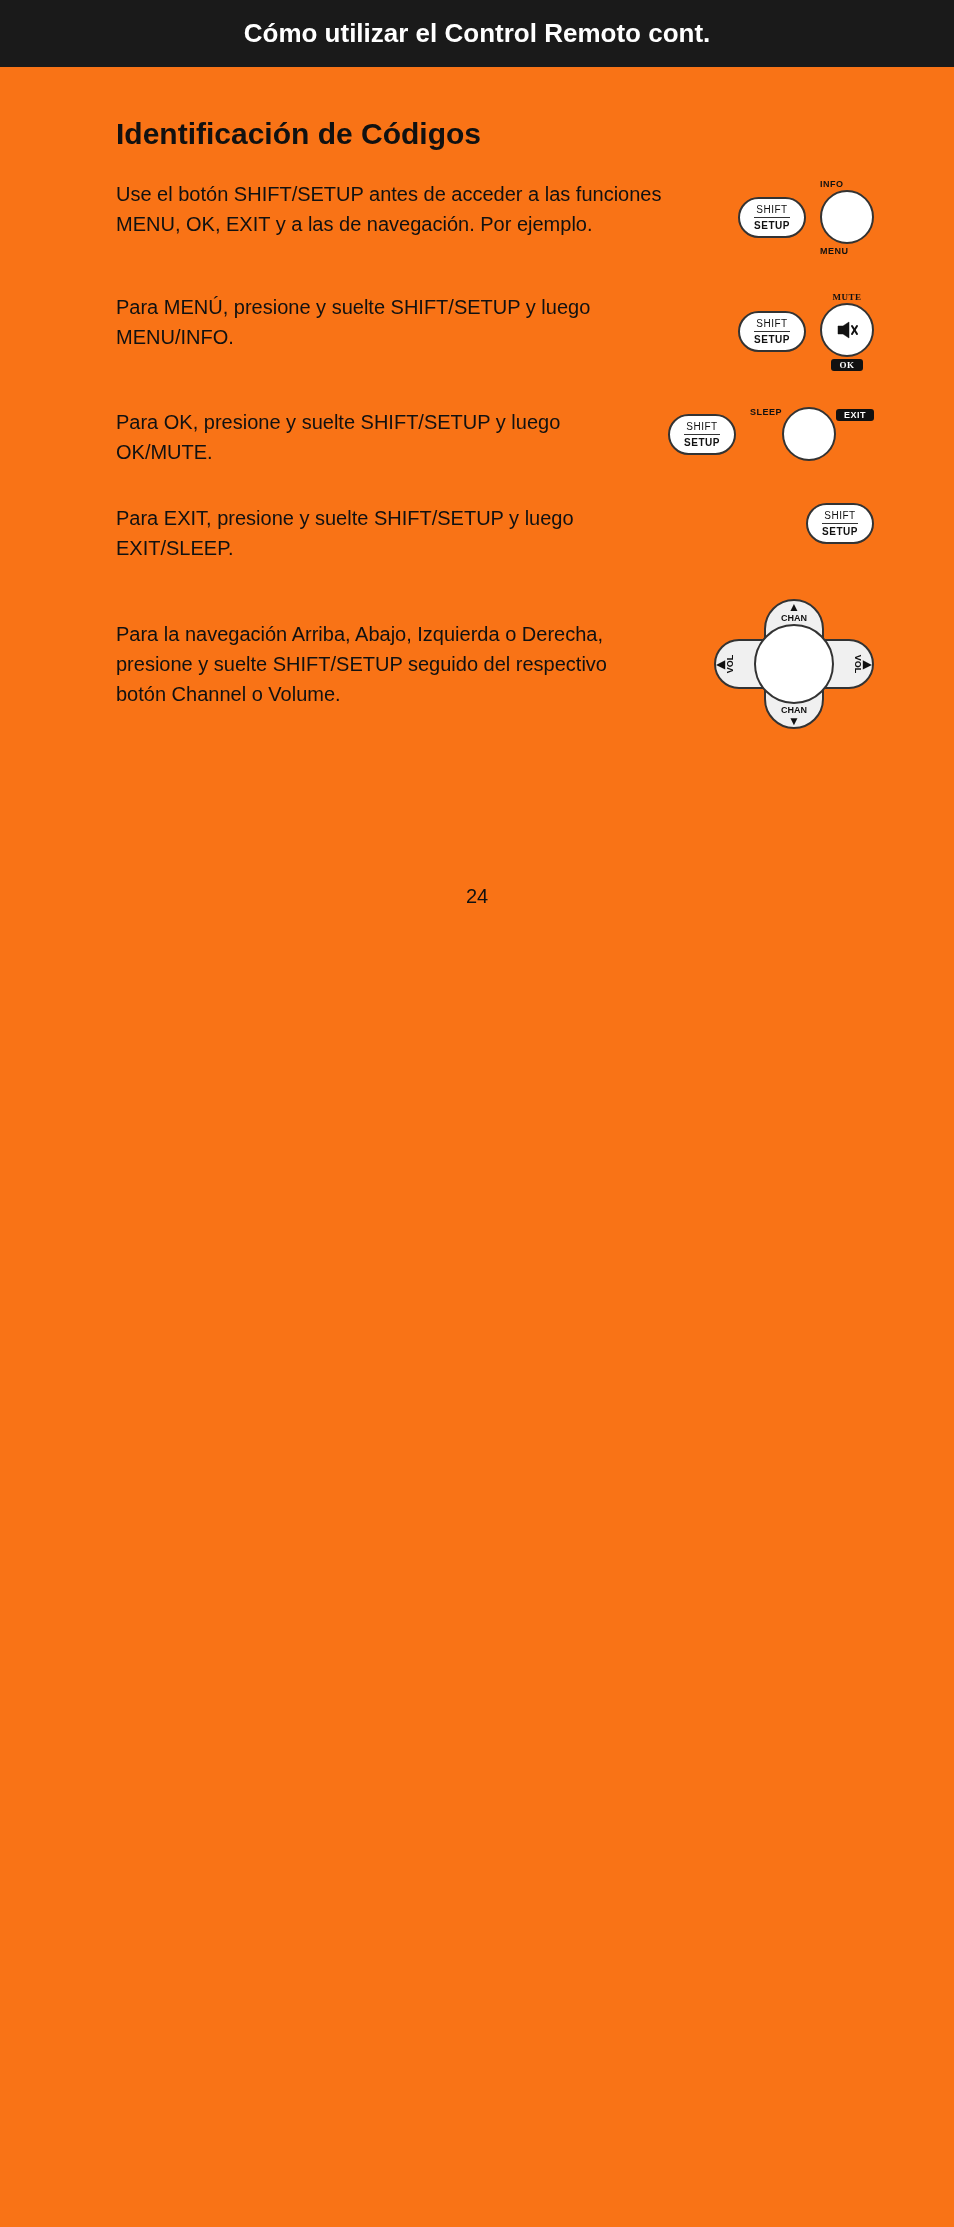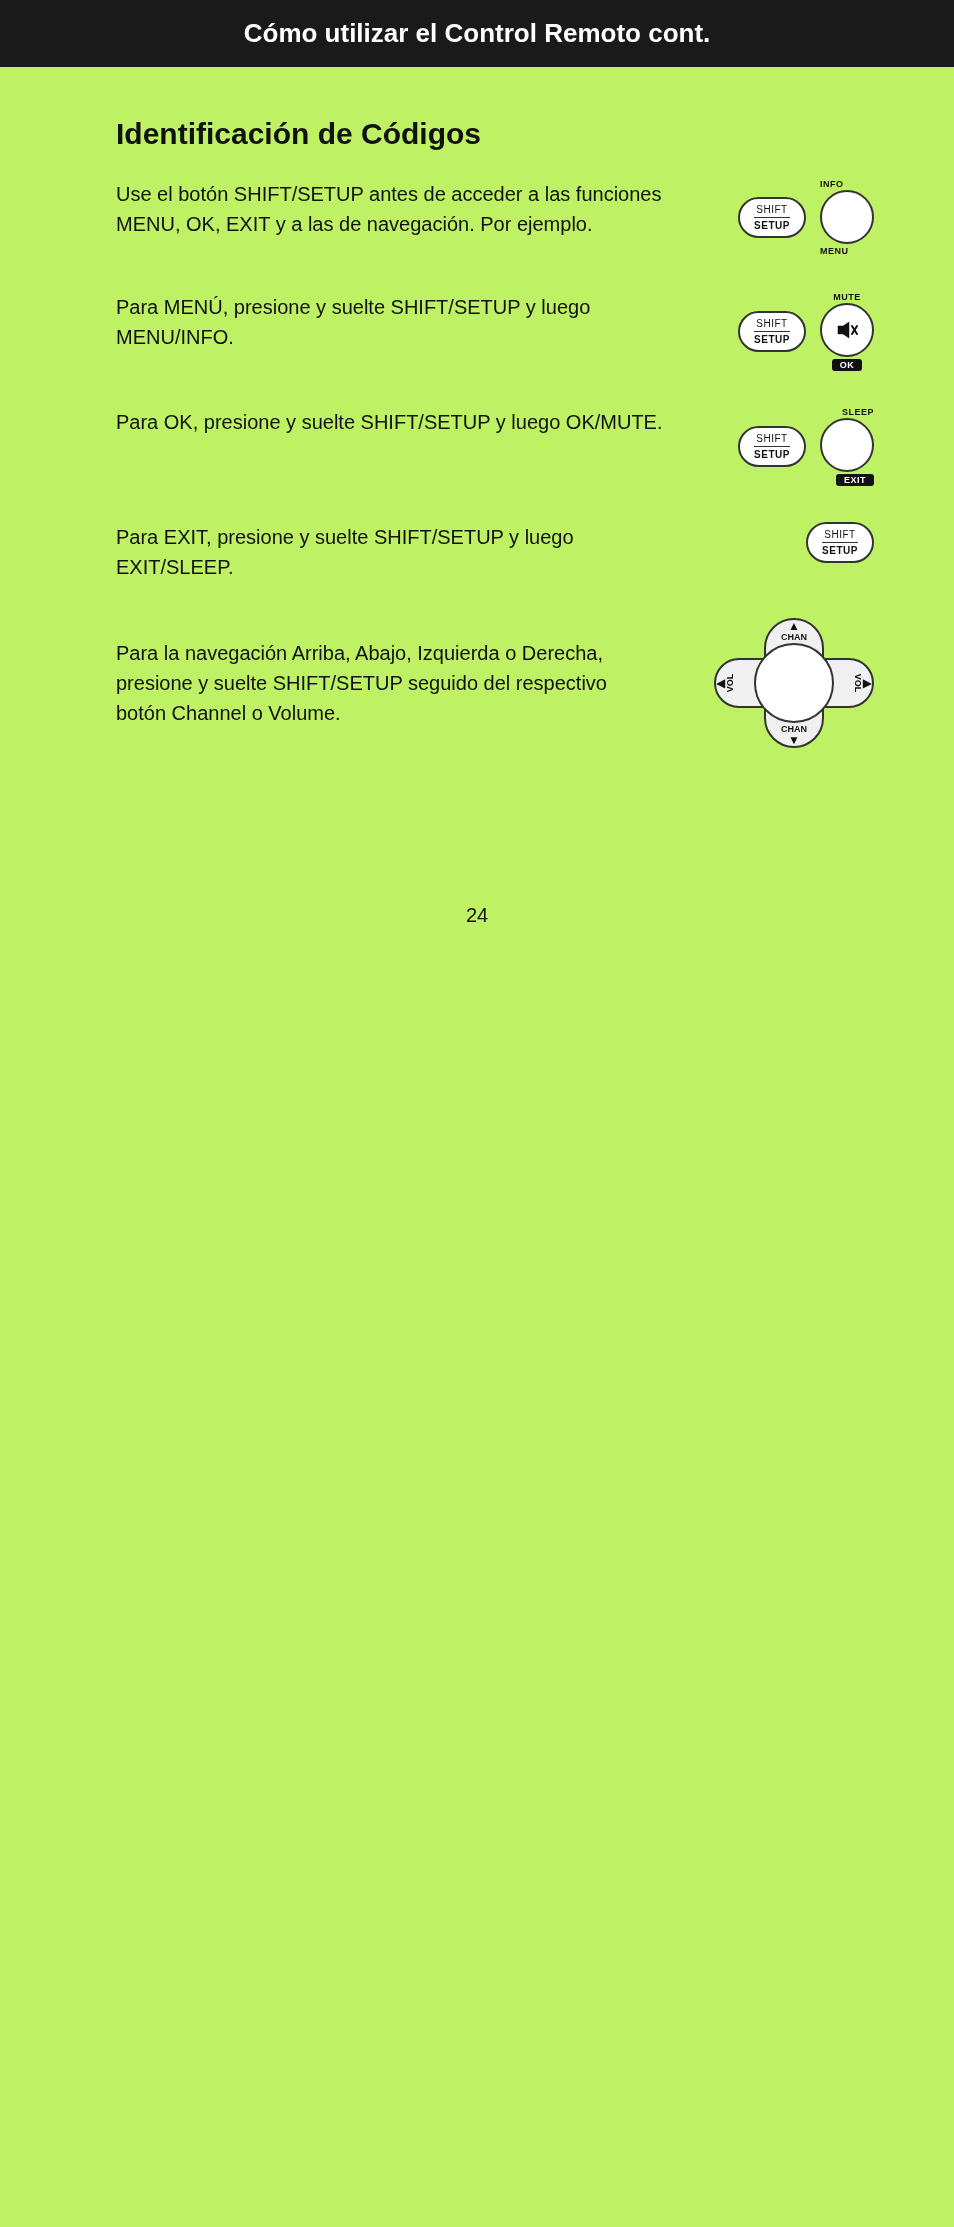--- a/index.html
+++ b/index.html
@@ -6,21 +6,21 @@
     body {
       background: #fff;
       font-family: Arial, Helvetica, sans-serif;
       width: 954px;
       min-height: 2227px;
       position: relative;
     }
     .page {
       width: 954px;
       min-height: 2227px;
-      background: #bef264;
+      background: #f97316;
       padding: 0;
       position: relative;
     }
     .header-bar {
       background: #1a1a1a;
       color: #fff;
       text-align: center;
       padding: 18px 40px;
       margin-bottom: 40px;
     }
@@ -129,20 +129,21 @@
       color: #111;
       letter-spacing: 0.5px;
       margin-top: 2px;
     }
 
     
     .btn-mute-ok {
       display: flex;
       flex-direction: column;
       align-items: center;
+      font-family: Liberation Serif, serif;
     }
     .btn-mute-ok .mute-top-label {
       font-size: 9px;
       font-weight: bold;
       color: #111;
       letter-spacing: 0.5px;
       margin-bottom: 1px;
     }
     .btn-mute-ok .mute-circle {
       width: 54px;
@@ -162,22 +163,22 @@
       margin-top: 2px;
       background: #111;
       color: #fff;
       padding: 1px 8px;
       border-radius: 3px;
     }
 
     
     .btn-sleep-exit {
       display: flex;
-      flex-direction: column;
-      align-items: flex-end;
+      flex-direction: row;
+      align-items: flex-start;
     }
     .btn-sleep-exit .sleep-top-label {
       font-size: 9px;
       font-weight: bold;
       color: #111;
       letter-spacing: 0.5px;
       margin-bottom: 1px;
     }
     .btn-sleep-exit .sleep-circle {
       width: 54px;

